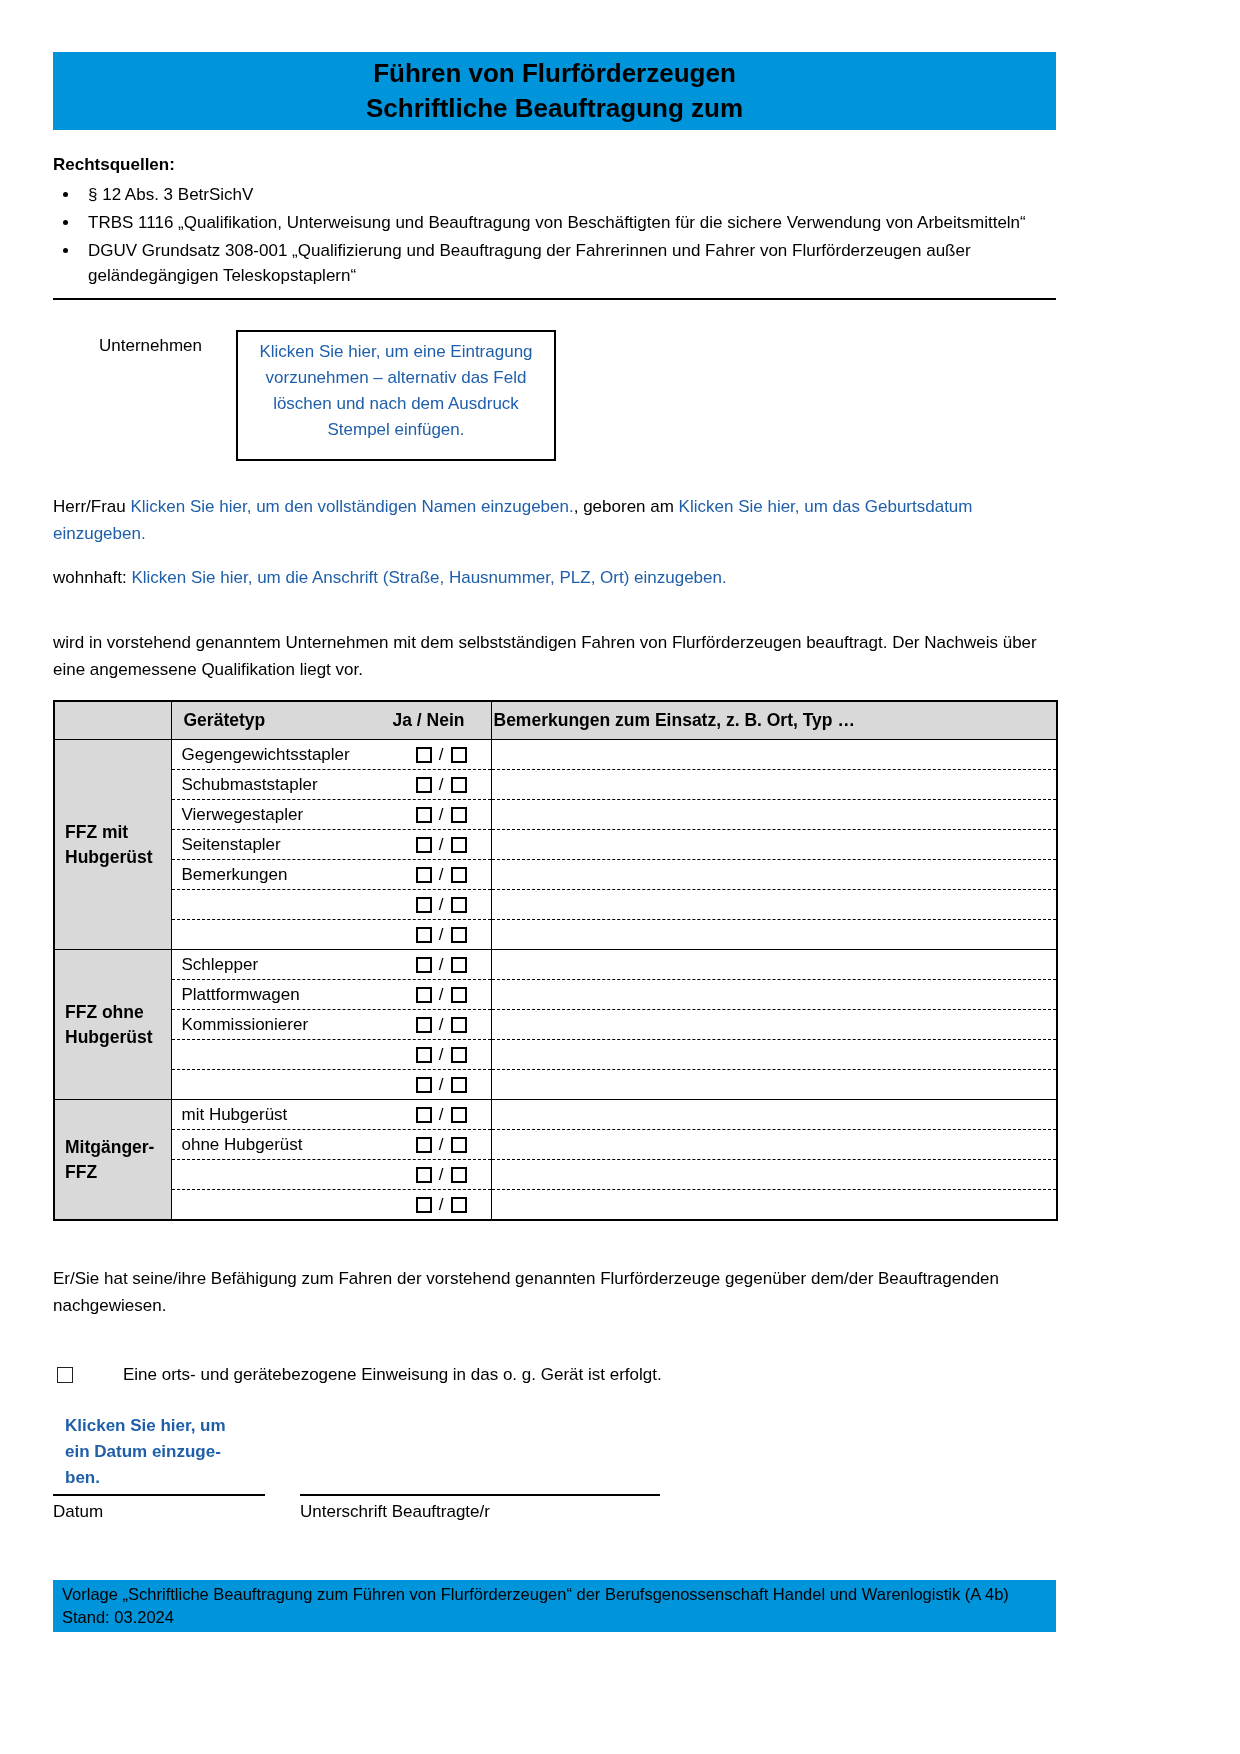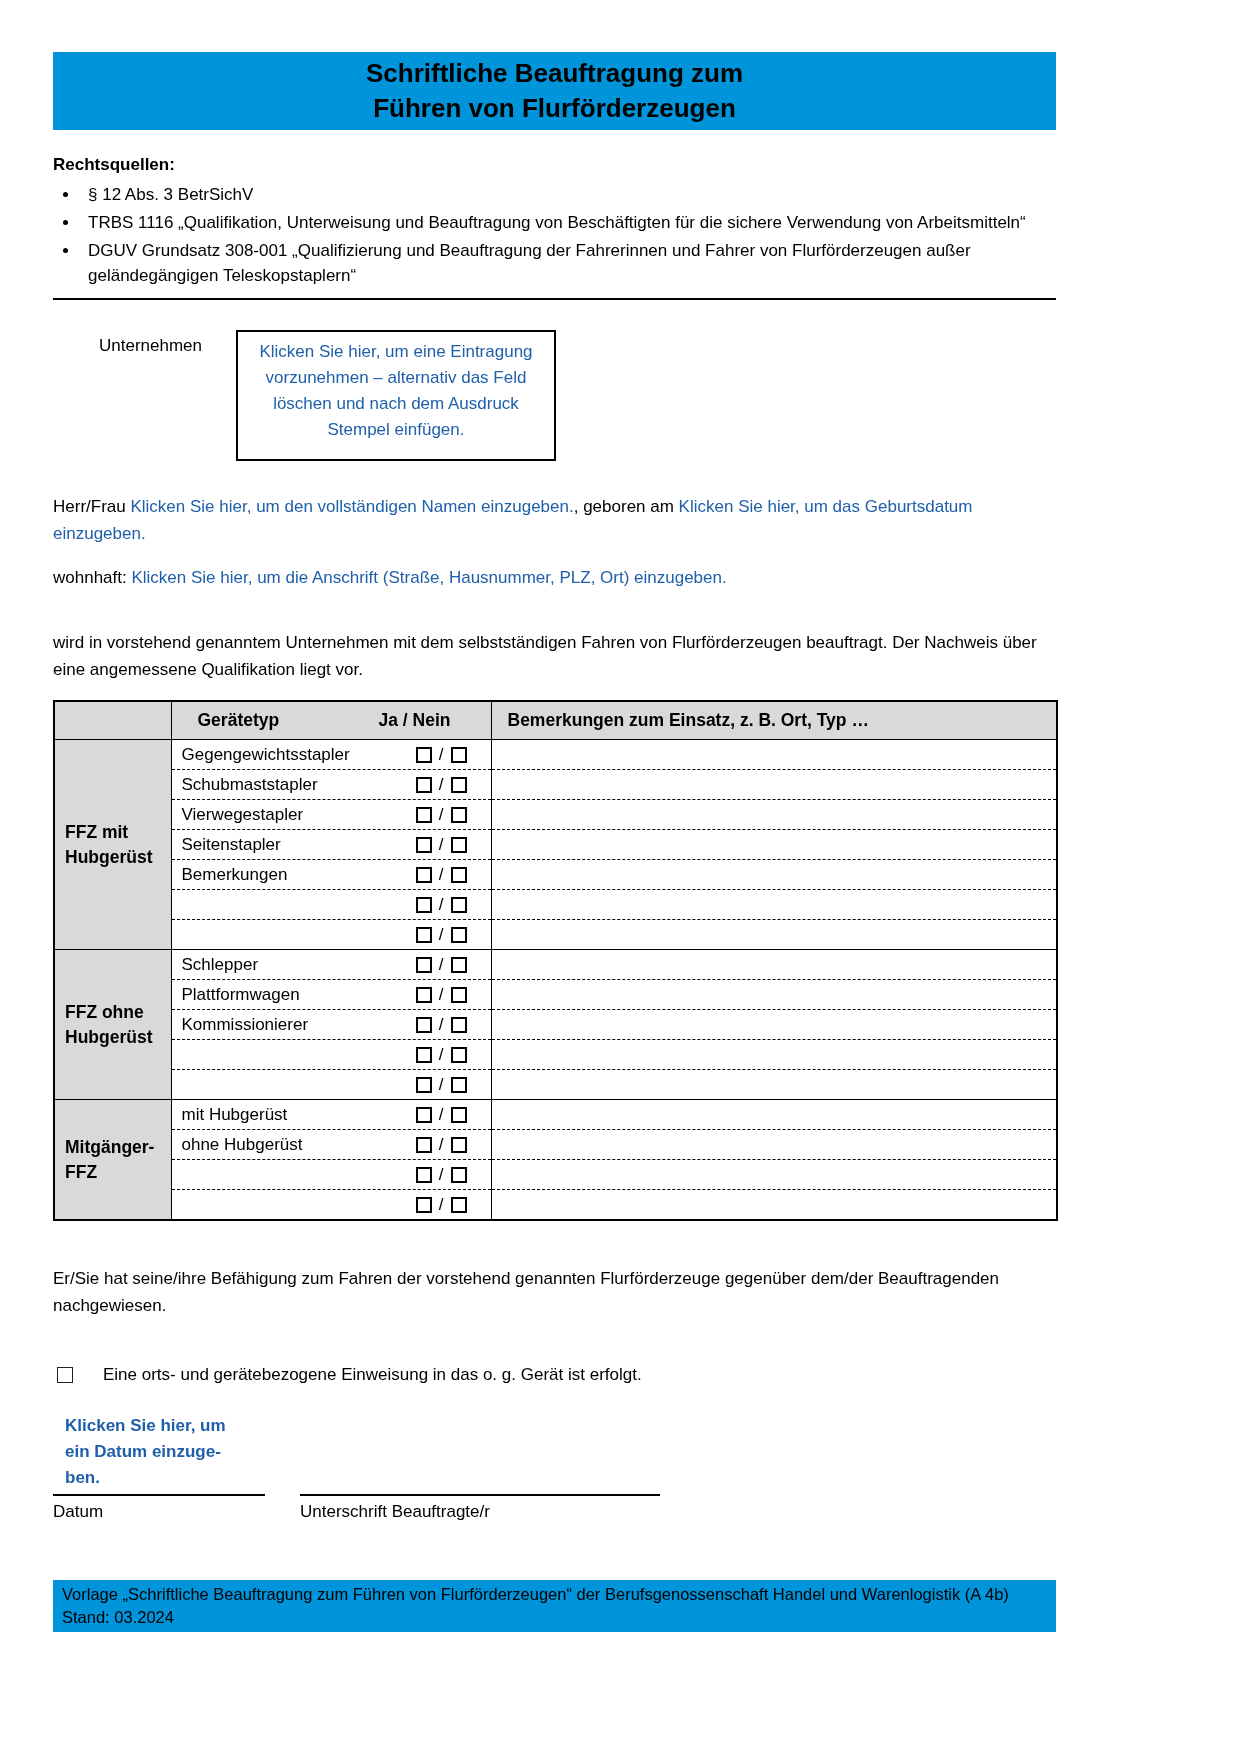--- a/index.html
+++ b/index.html
@@ -42,39 +42,39 @@
 
   
   .section-bar{margin-top:97px;background:var(--accent-blue);font-weight:bold;
     font-size:18px;line-height:25px;padding:4px 9px;}
   table.ffz{margin-top:10px;border-collapse:collapse;width:1003px;table-layout:fixed;
     border:2px solid var(--border-black);}
   .ffz col.c-group{width:117px;}
   .ffz col.c-type{width:320px;}
   .ffz col.c-rem{width:566px;}
   .ffz th{background:var(--table-header-gray);border:1px solid var(--border-black);
-    font-weight:bold;text-align:left;height:33px;padding:2px 16px;font-size:17.5px;}
+    font-weight:bold;text-align:left;height:33px;padding:2px 2px;font-size:17.5px;}
   .ffz td{height:27px;padding:1px 0;border-left:1px solid var(--border-black);
     border-right:1px solid var(--border-black);}
   .ffz tr.solid > td{border-top:1px solid var(--border-black);}
   .ffz tr.dashed > td{border-top:1px dashed var(--border-black);}
   .g-cell{background:var(--table-header-gray);font-weight:bold;vertical-align:middle;
     padding:2px 6px 2px 10px !important;line-height:25px;font-size:17.5px;
     border:1px solid var(--border-black) !important;}
   .hdr-flex,.type-flex{display:flex;justify-content:space-between;align-items:center;padding:0 24px 0 10px;}
   .cbs{white-space:nowrap;display:inline-flex;align-items:center;}
   .cb{display:inline-block;width:12px;height:12px;border:2px solid var(--border-black);}
   .slash{margin:0 7px;font-size:17px;}
   .rem-cell{cursor:text;}
 
   
   .qualification{margin-top:44px;line-height:27px;}
   .instruction-row{margin-top:46px;display:flex;align-items:center;}
   .inst-cb{display:inline-block;width:14px;height:14px;border:1.5px solid #222;margin-left:4px;flex:0 0 auto;}
-  .inst-label{margin-left:30px;}
+  .inst-label{margin-left:50px;}
 
   
   .date-placeholder{margin:28px 0 0 12px;width:182px;color:var(--placeholder-blue);line-height:26px;font-weight:bold;}
   .sig-row{margin-top:3px;display:flex;}
   .sig-col1{width:212px;}
   .sig-col2{width:355px;margin-left:40px;}
   .sig-col3{width:360px;margin-left:35px;}
   .sig-line{border-top:2px solid var(--border-black);height:0;}
   .sig-label{padding-top:4px;line-height:24px;}
 
@@ -82,22 +82,22 @@
   .footer-bar{margin-top:56px;background:var(--accent-blue);padding:3px 9px;
     font-size:16.5px;line-height:23px;color:#000;}
 </style>
 </head>
 <body>
 
 <div class="page">
   <div class="content">
 
     <div class="title-bar">
+      <div class="title-line">Führen von Flurförderzeugen</div>
       <div class="title-line">Schriftliche Beauftragung zum</div>
-      <div class="title-line">Führen von Flurförderzeugen</div>
     </div>
 
     <div class="legal">
       <div class="legal-heading">Rechtsquellen:</div>
       <ul>
         <li>§ 12 Abs. 3 BetrSichV</li>
         <li>TRBS 1116 „Qualifikation, Unterweisung und Beauftragung von Beschäftigten für die sichere Verwendung von Arbeitsmitteln“</li>
         <li>DGUV Grundsatz 308-001 „Qualifizierung und Beauftragung der Fahrerinnen und Fahrer von Flurförderzeugen außer geländegän­gigen Teleskopstaplern“</li>
       </ul>
       <div class="rule"></div>

